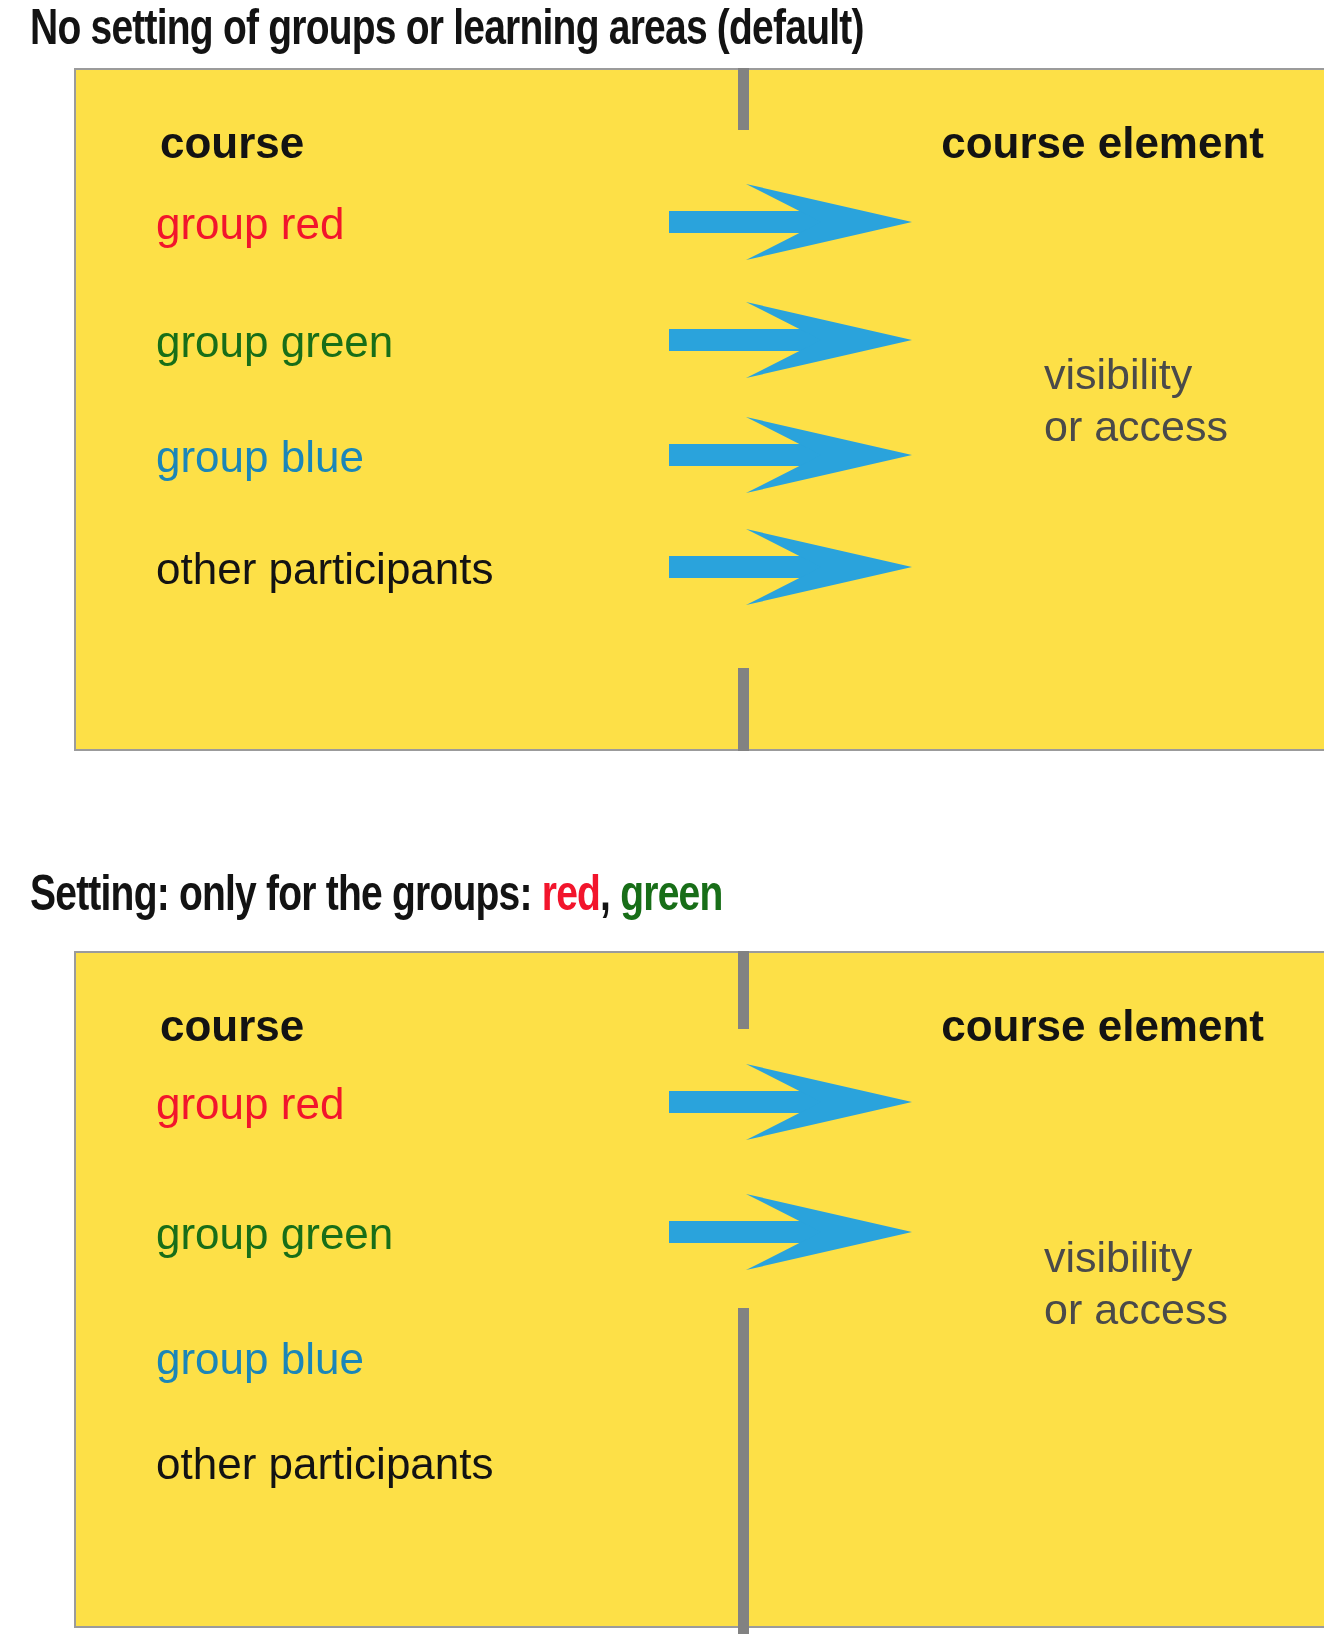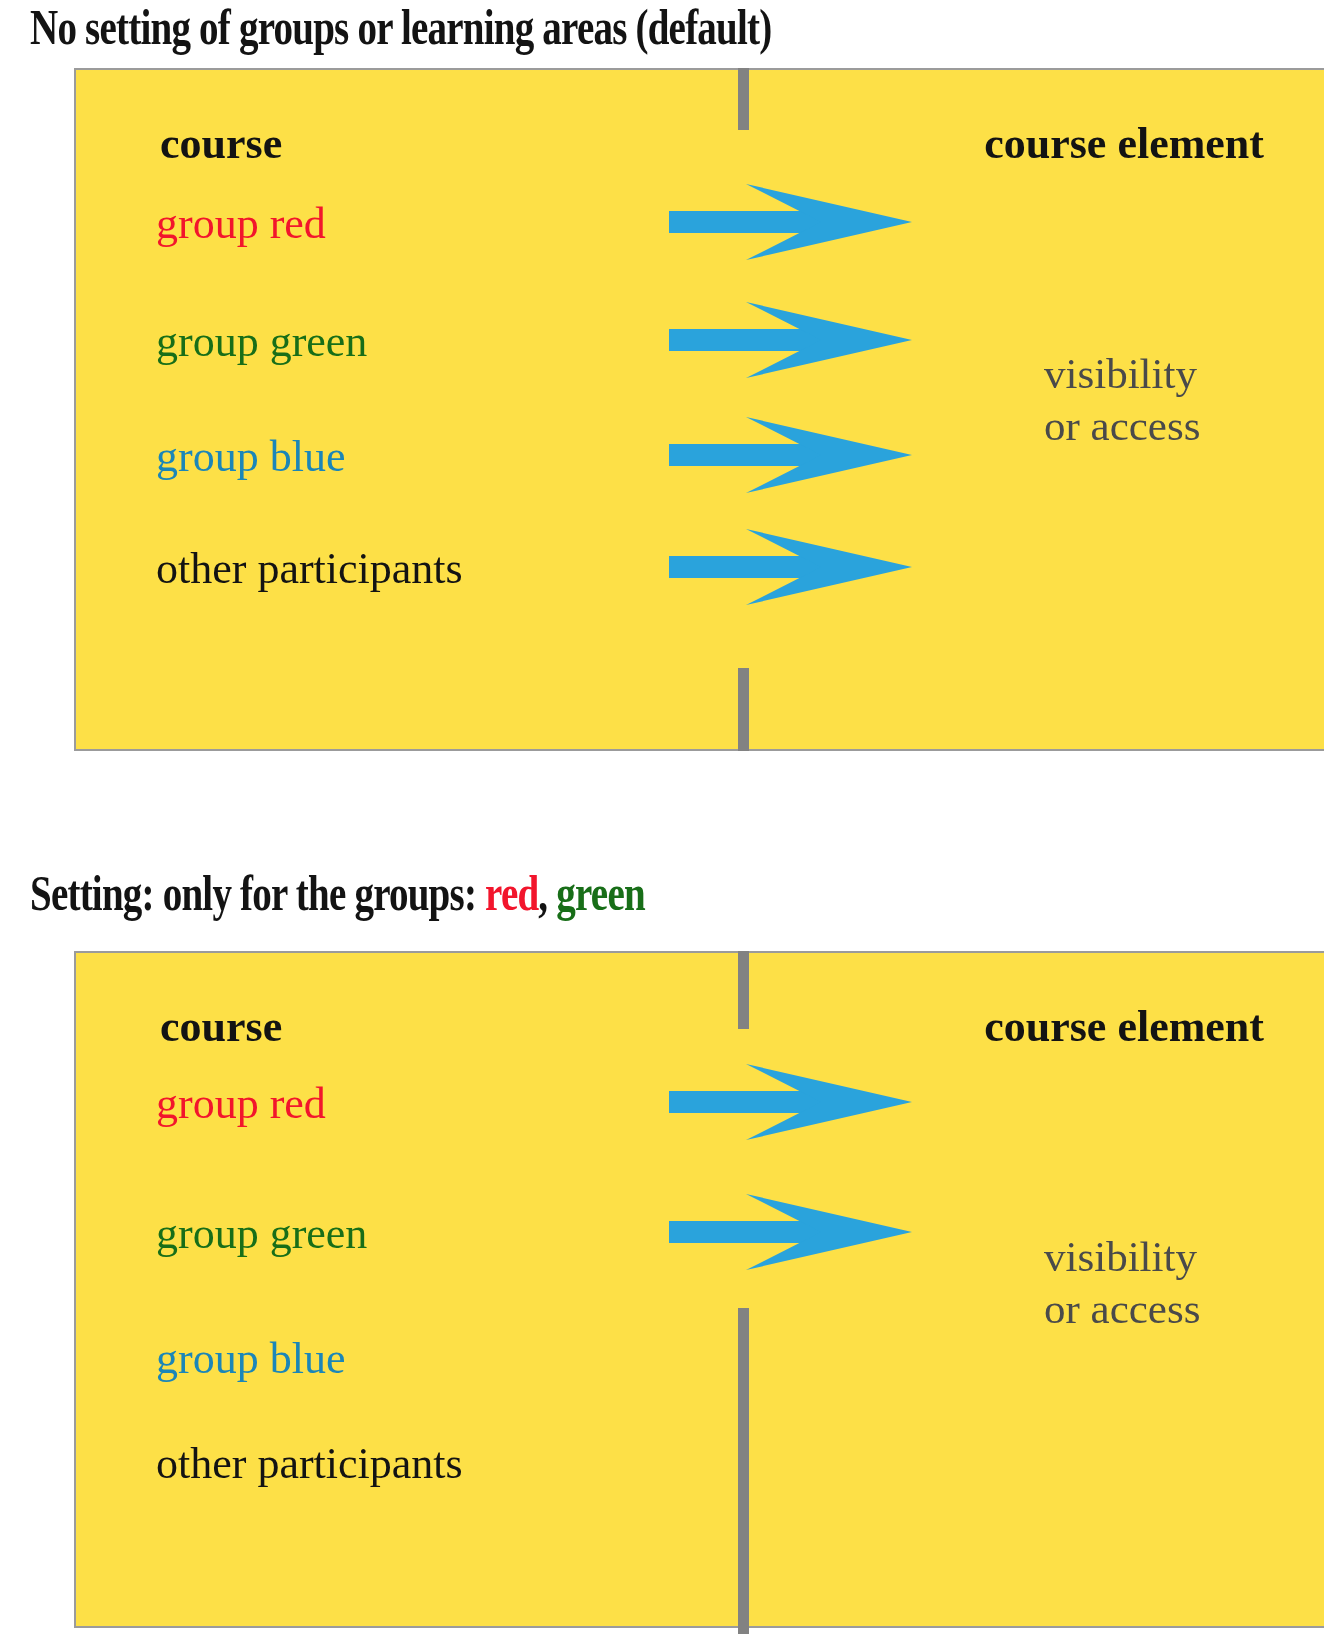--- a/index.html
+++ b/index.html
@@ -1,18 +1,18 @@
 <!DOCTYPE html>
 <html><head>
 <meta charset="utf-8">
 <style>
   html,body{margin:0;padding:0;background:#ffffff;}
   .canvas{
     position:relative;width:1324px;height:1634px;background:#ffffff;
-    font-family:Liberation Serif, serif;overflow:hidden;
+    font-family:Liberation Sans, sans-serif;overflow:hidden;
   }
   .ptitle{
     position:absolute;left:30px;font-size:50px;font-weight:700;letter-spacing:-1px;
     transform:scaleX(.78);transform-origin:left center;white-space:nowrap;line-height:1.1;
   }
   #panel1 .ptitle{top:0px;}
   #panel2 .ptitle{top:866px;}
 
   .box{position:absolute;left:30px;width:1284px;border:2px solid;background:#fde047;margin-left:44px;}
   #panel1 .box{top:68px;height:679px;}

